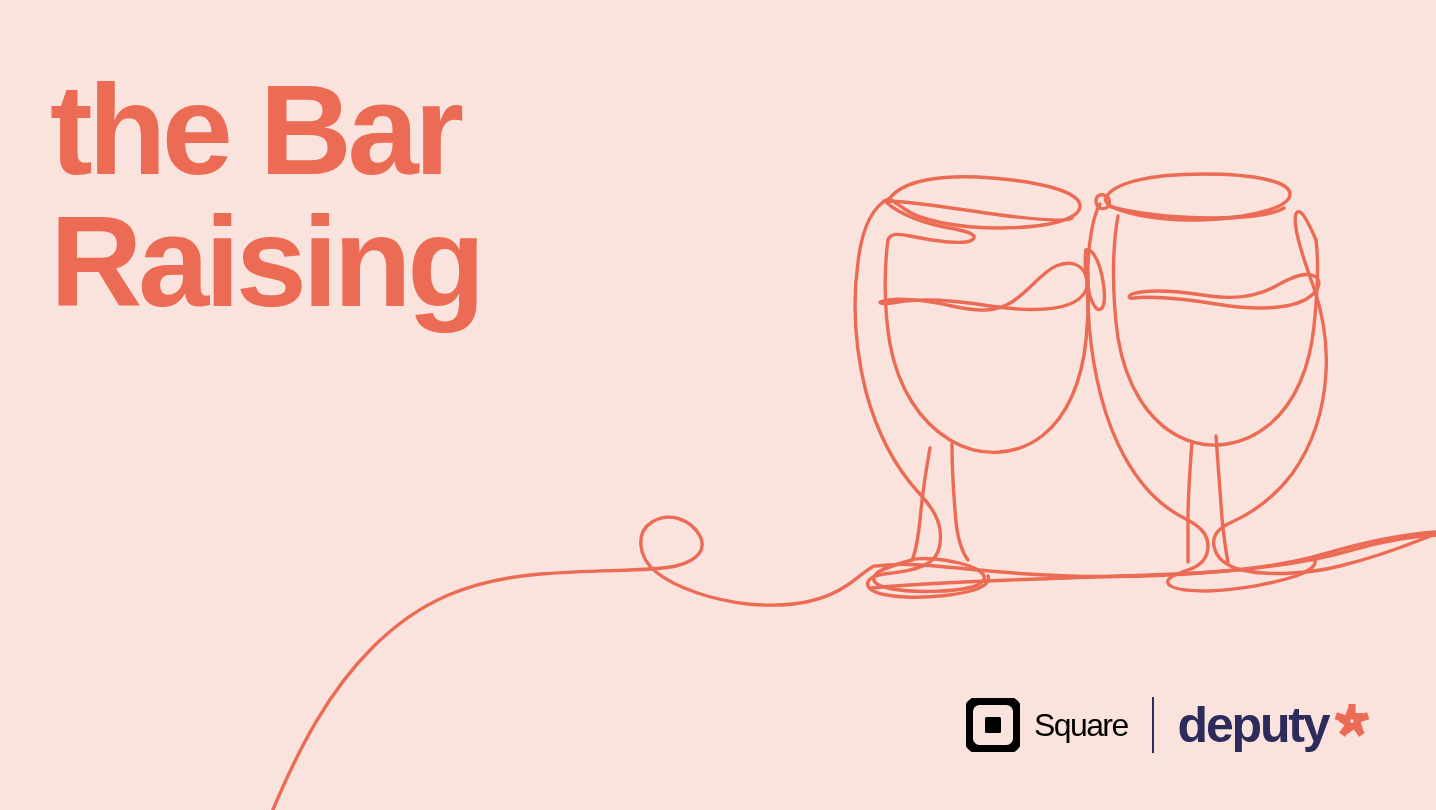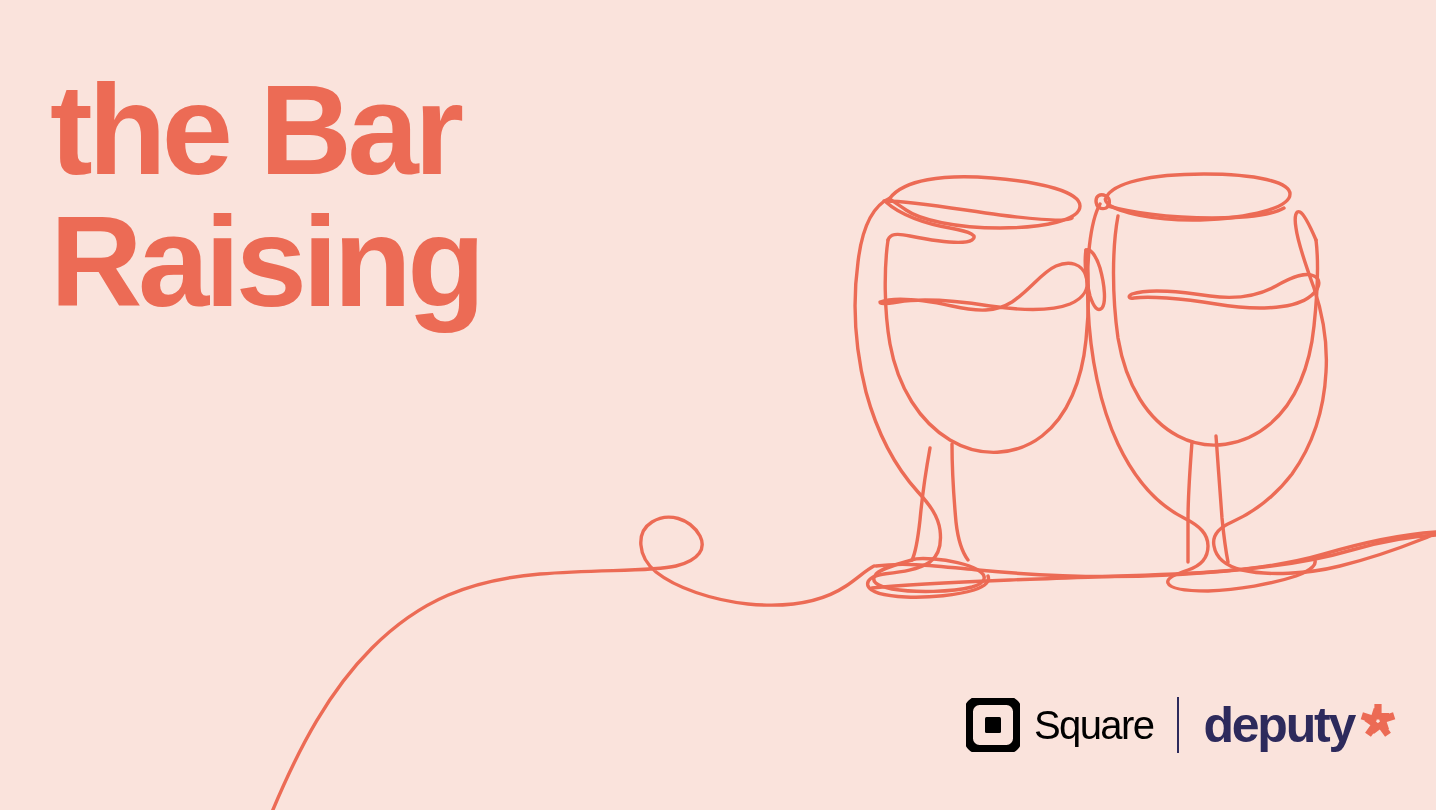--- a/index.html
+++ b/index.html
@@ -82,21 +82,21 @@
     gap:14px;
   }
   #square-mark {
     width:54px; height:54px;
     display:block;
   }
   #square-word {
     color:#000000;
     font-family:"Liberation Sans", sans-serif;
     font-weight:normal;
-    font-size:40px;
+    font-size:32px;
     line-height:50px;
     letter-spacing:-1.6px;
     white-space:nowrap;
     text-align:center;
   }
   #logo-divider {
     width:2px;
     height:56px;
     background:#2D2A5C;
     margin-left:24px;

